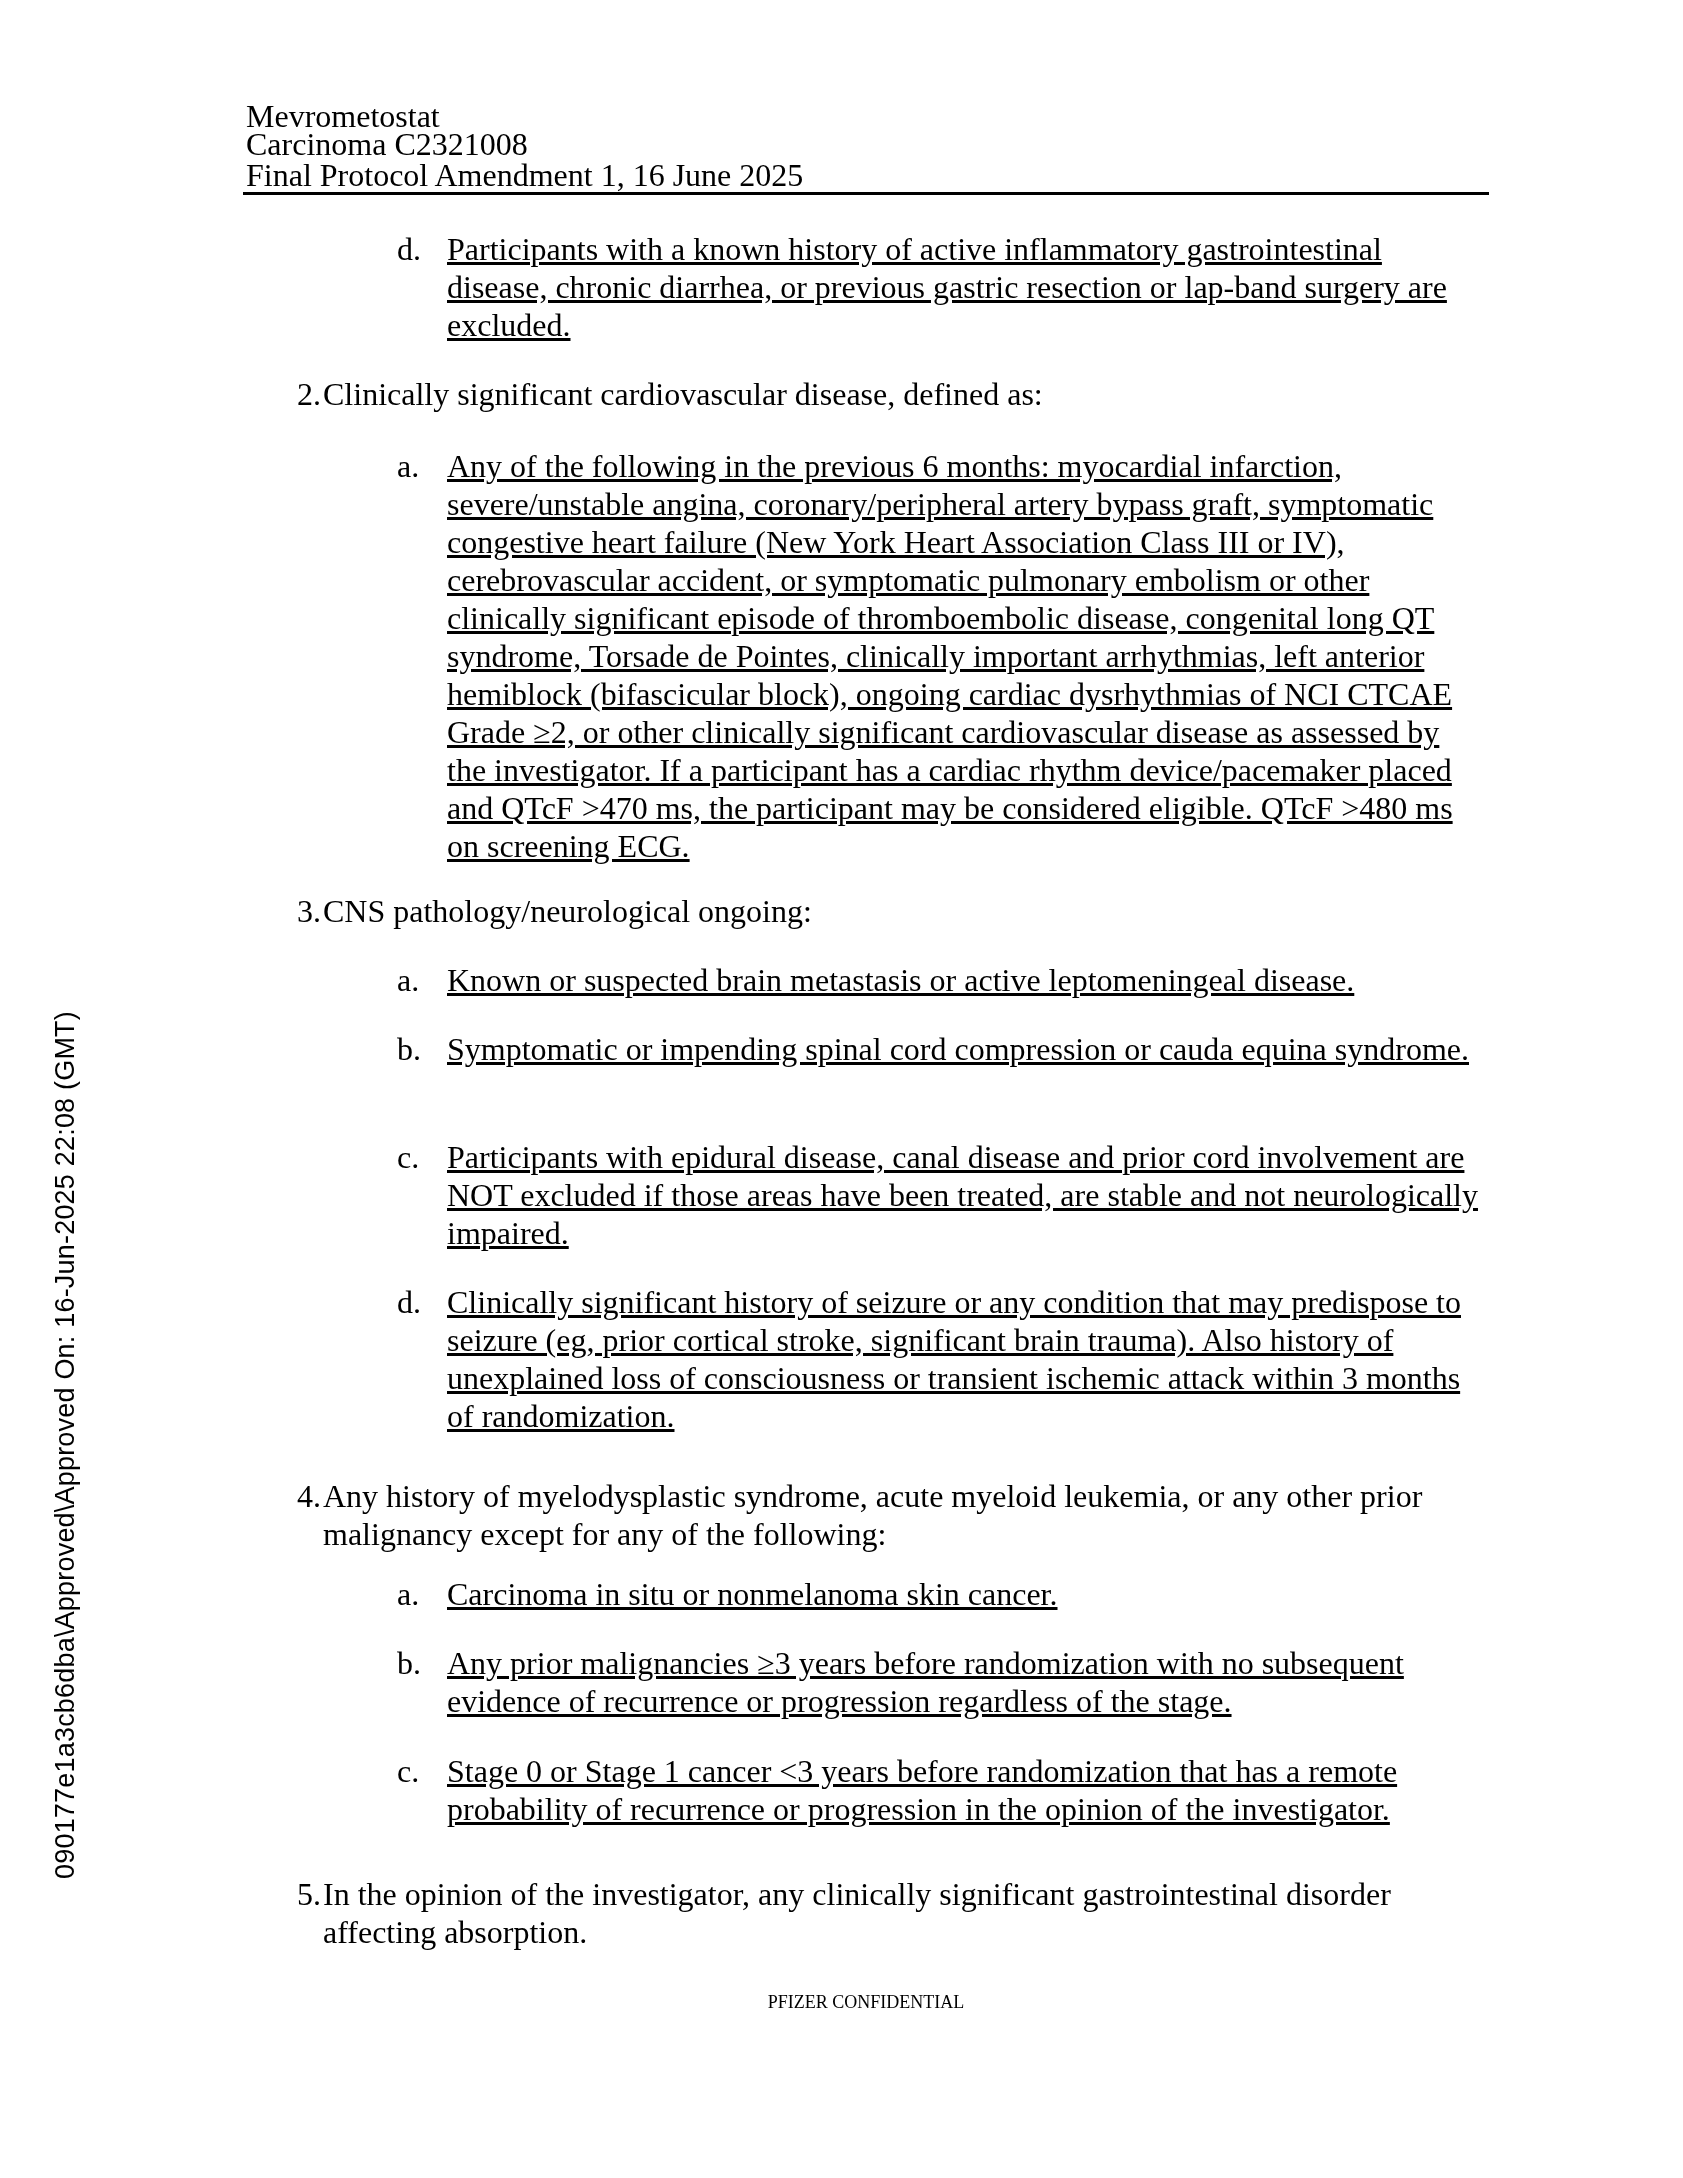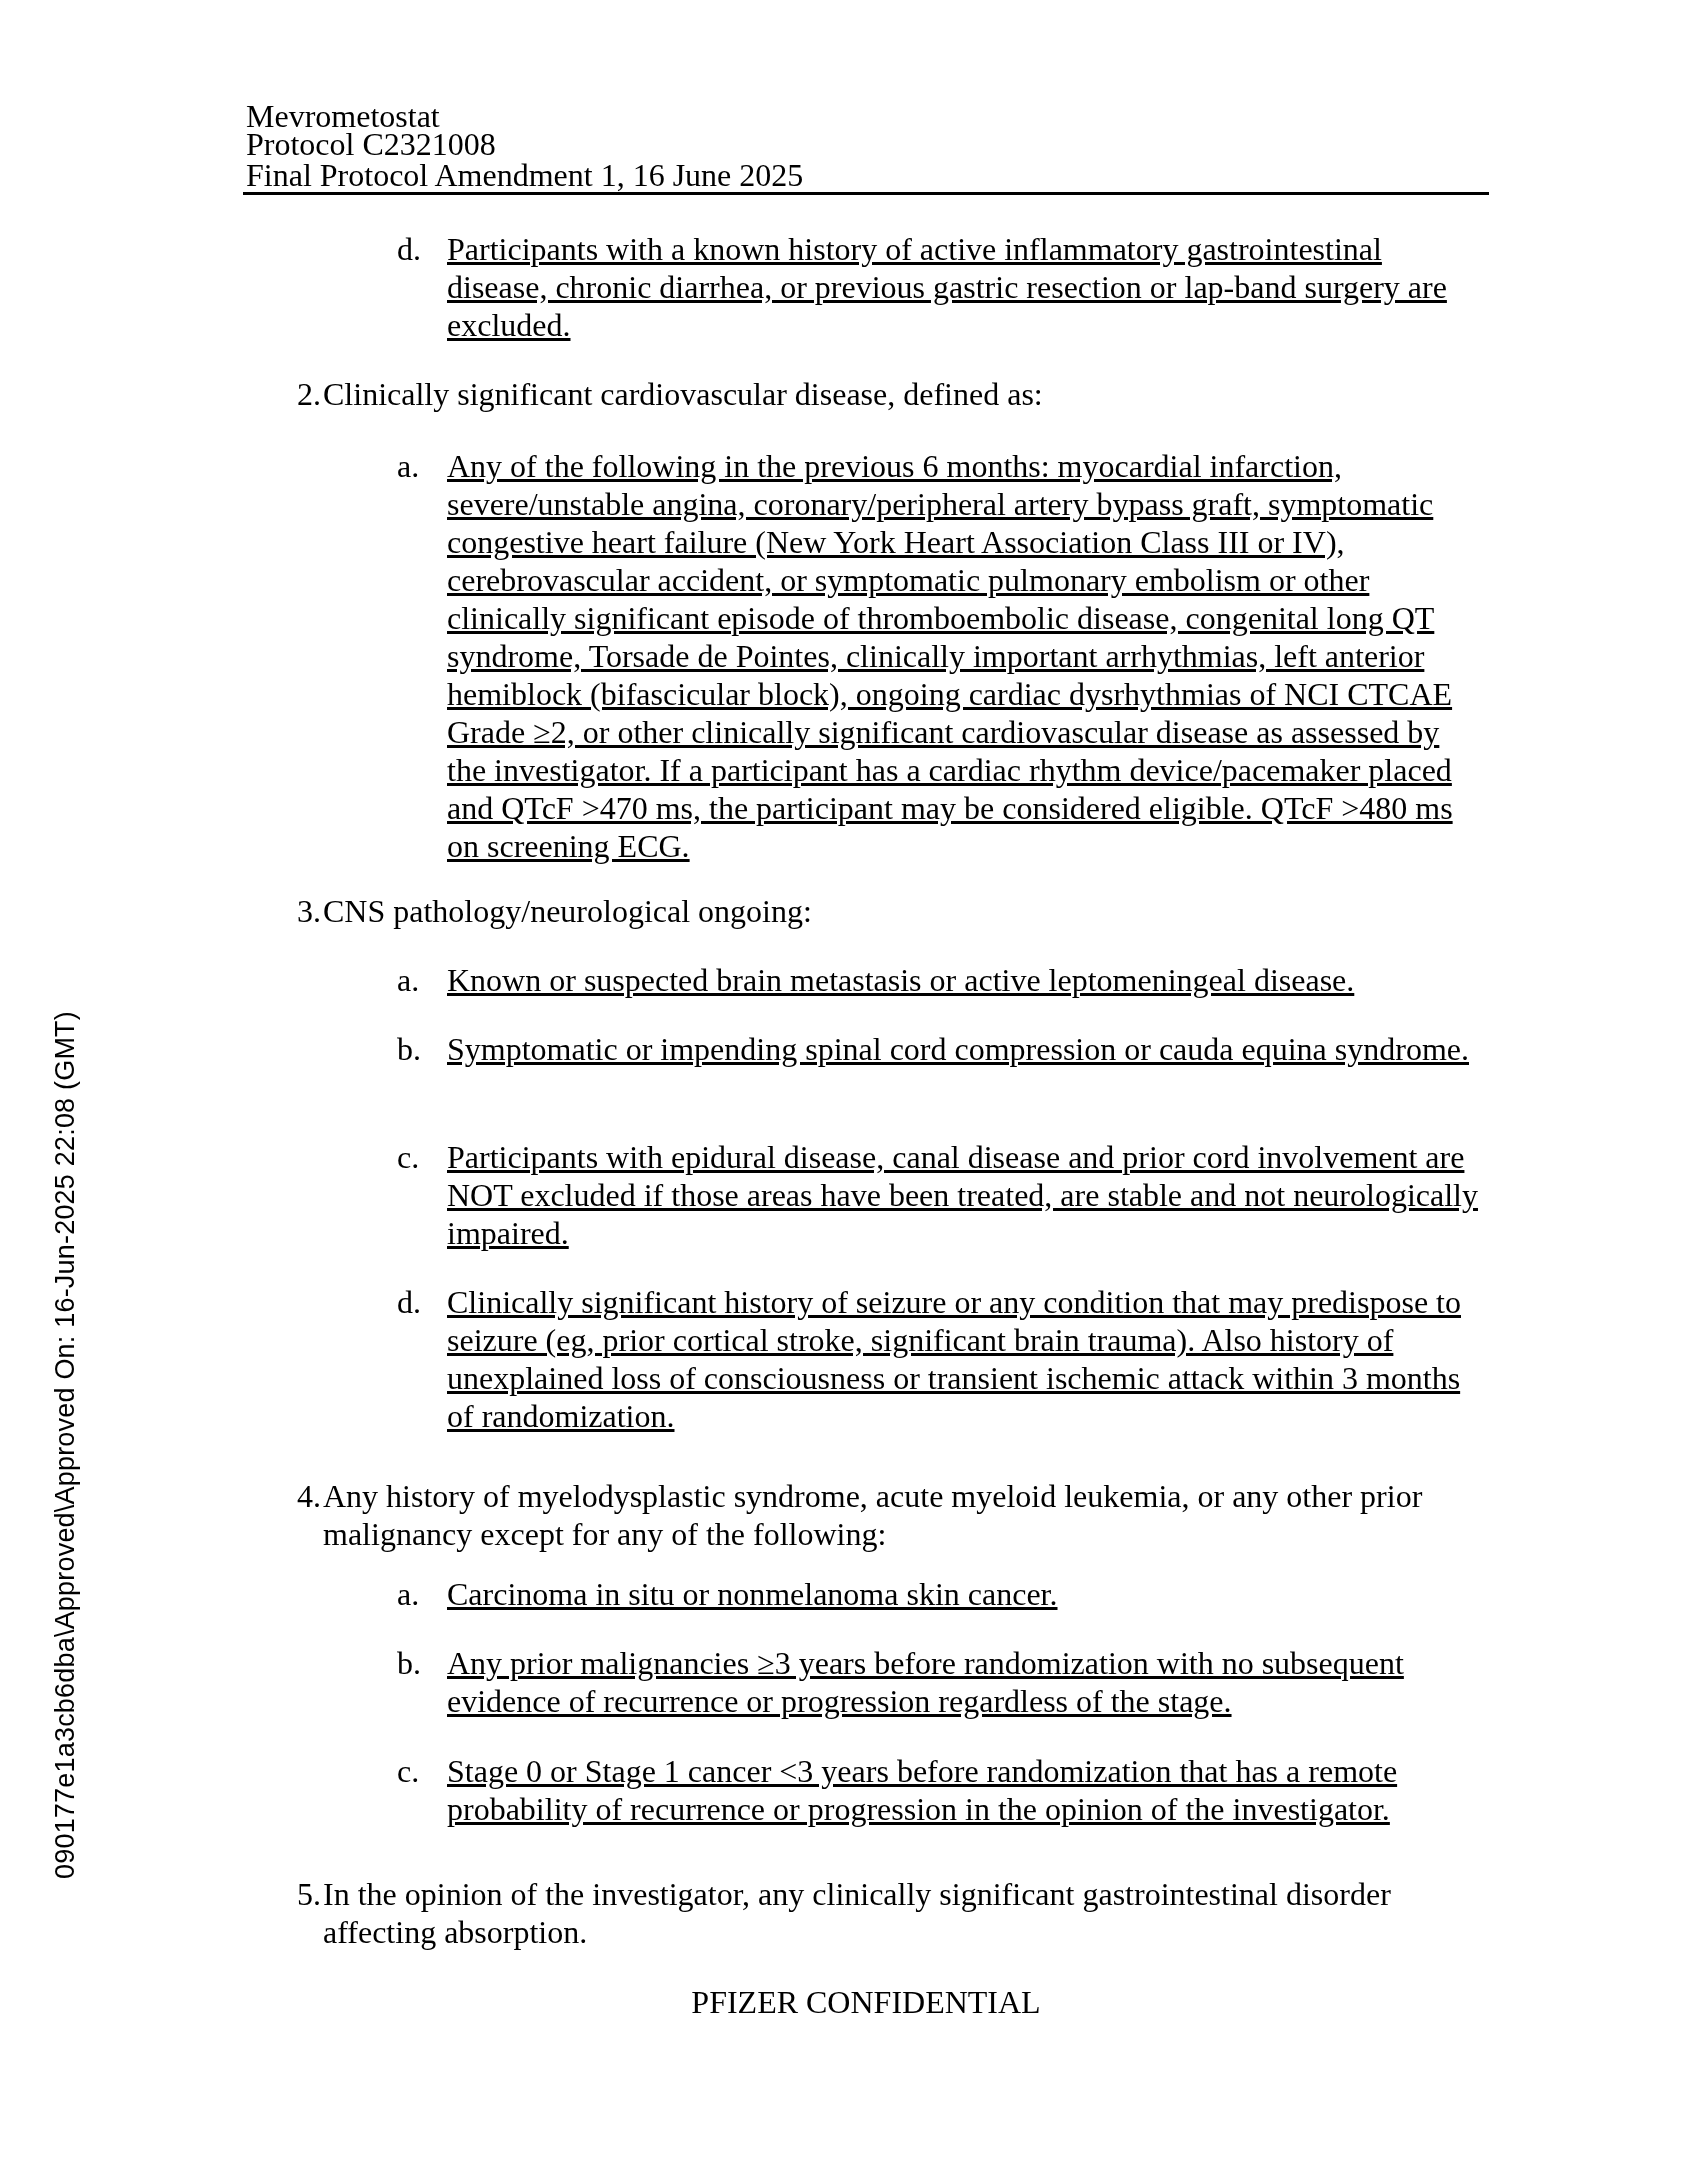--- a/index.html
+++ b/index.html
@@ -9,35 +9,35 @@
   .hdr-rule { position: absolute; left: 243px; top: 192px; width: 1246px; height: 3px; background: #000; }
   .para { position: absolute; font-size: 32px; line-height: 38px; }
   .para .lbl { position: absolute; top: 0; }
   .para .txt { display: block; }
   .lvl1 { left: 297px; width: 1188px; }
   .lvl1 .lbl { left: 0; }
   .lvl1 .txt { margin-left: 26px; }
   .lvl2 { left: 397px; width: 1088px; }
   .lvl2 .lbl { left: 0; }
   .lvl2 .txt { margin-left: 50px; text-decoration: underline; }
-  .footer { position: absolute; left: 243px; width: 1246px; text-align: center; font-size: 32px; line-height: 32px; top: 1986px; }
+  .footer { position: absolute; left: 243px; width: 1246px; text-align: center; font-size: 18px; line-height: 32px; top: 1986px; }
   .footer div { display: block; }
   .stamp {
     position: absolute; left: 65px; top: 1445px;
     transform: translate(-50%, -50%) rotate(-90deg);
     white-space: nowrap;
     font-family: "Liberation Sans", "DejaVu Sans", sans-serif;
     font-size: 27px; letter-spacing: 0.2px;
   }
 </style>
 </head>
 <body>
 
 <div class="serif hdr" style="top:102px;">Mevrometostat</div>
-<div class="serif hdr" style="top:130px;">Protocol C2321008</div>
+<div class="serif hdr" style="top:130px;">Carcinoma C2321008</div>
 <div class="serif hdr" style="top:161px;">Final Protocol Amendment 1, 16 June 2025</div>
 <div class="hdr-rule"></div>
 
 <div class="stamp">090177e1a3cb6dba\Approved\Approved On: 16-Jun-2025 22:08 (GMT)</div>
 
 <div class="serif para lvl2" style="top:230px;">
   <span class="lbl">d.</span>
   <span class="txt">Participants with a known history of active inflammatory gastrointestinal disease, chronic diarrhea, or previous gastric resection or lap-band surgery are excluded.</span>
 </div>
 

